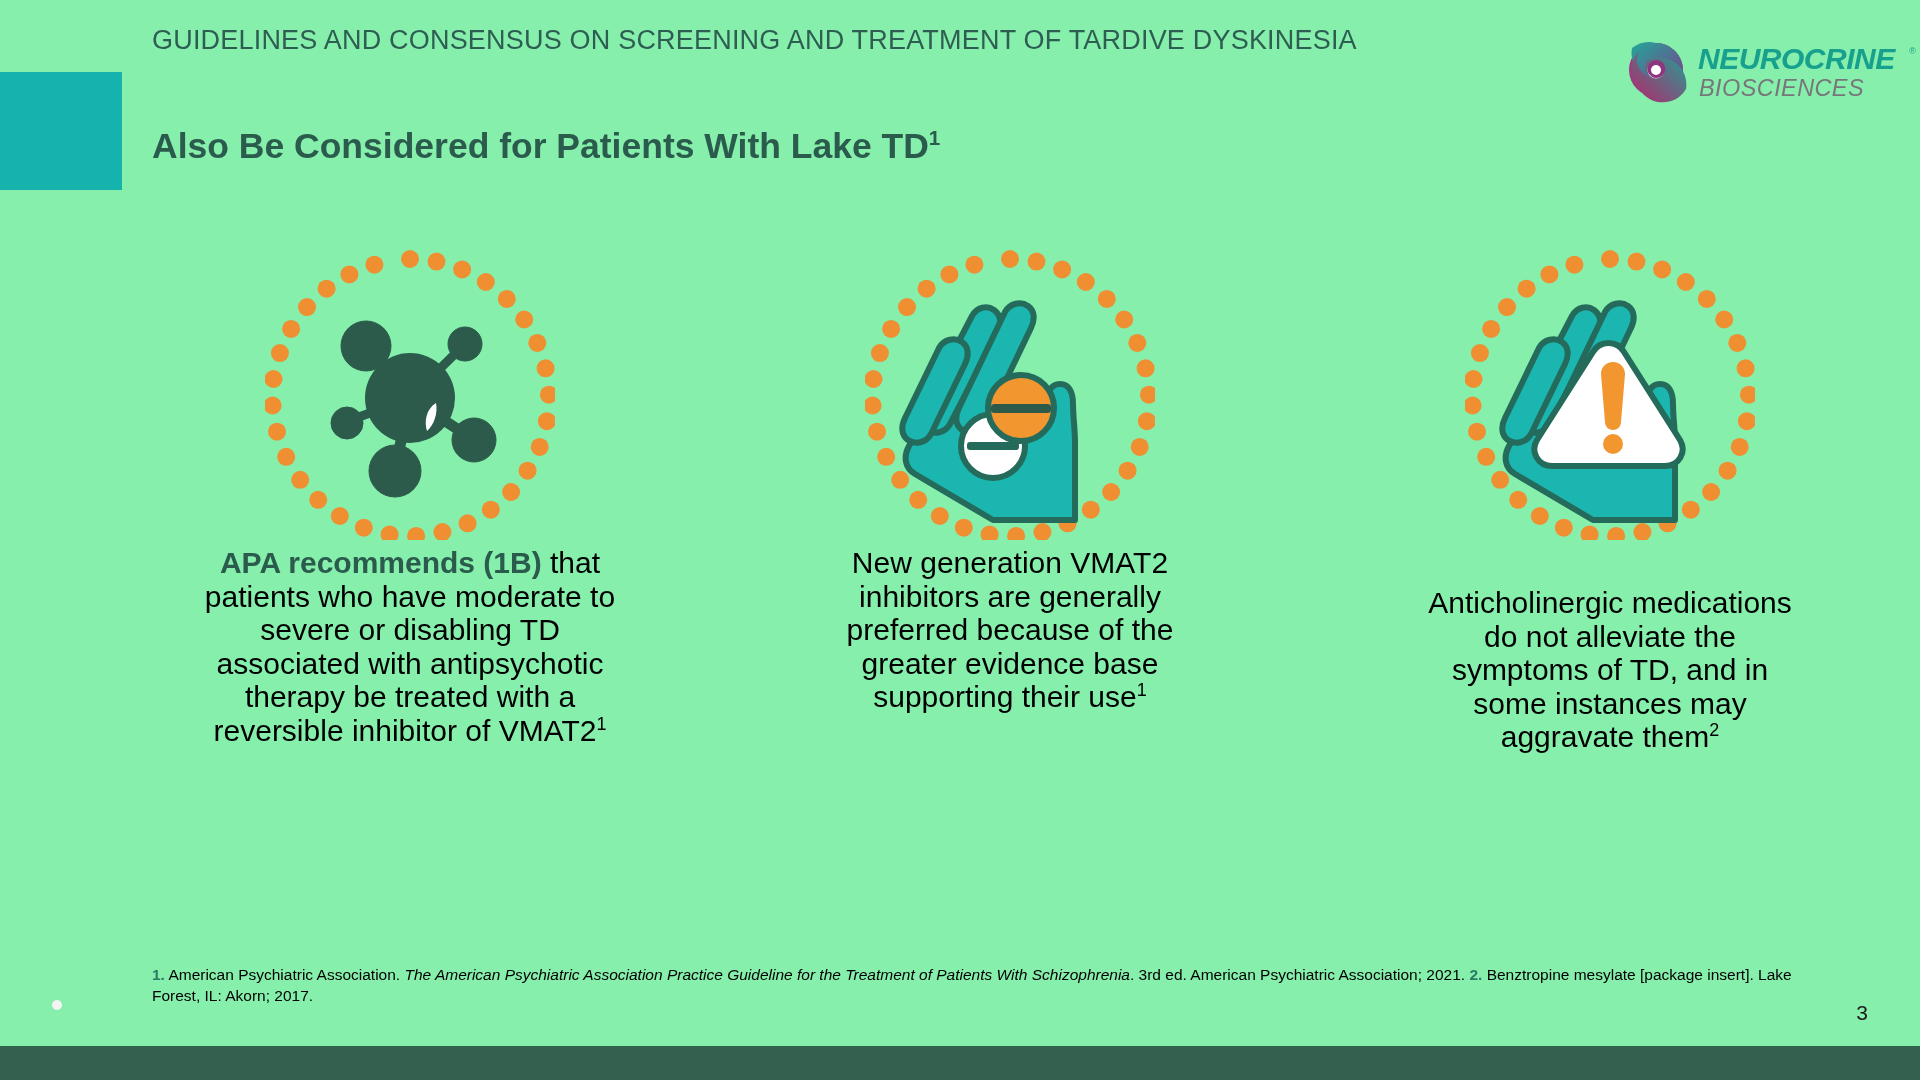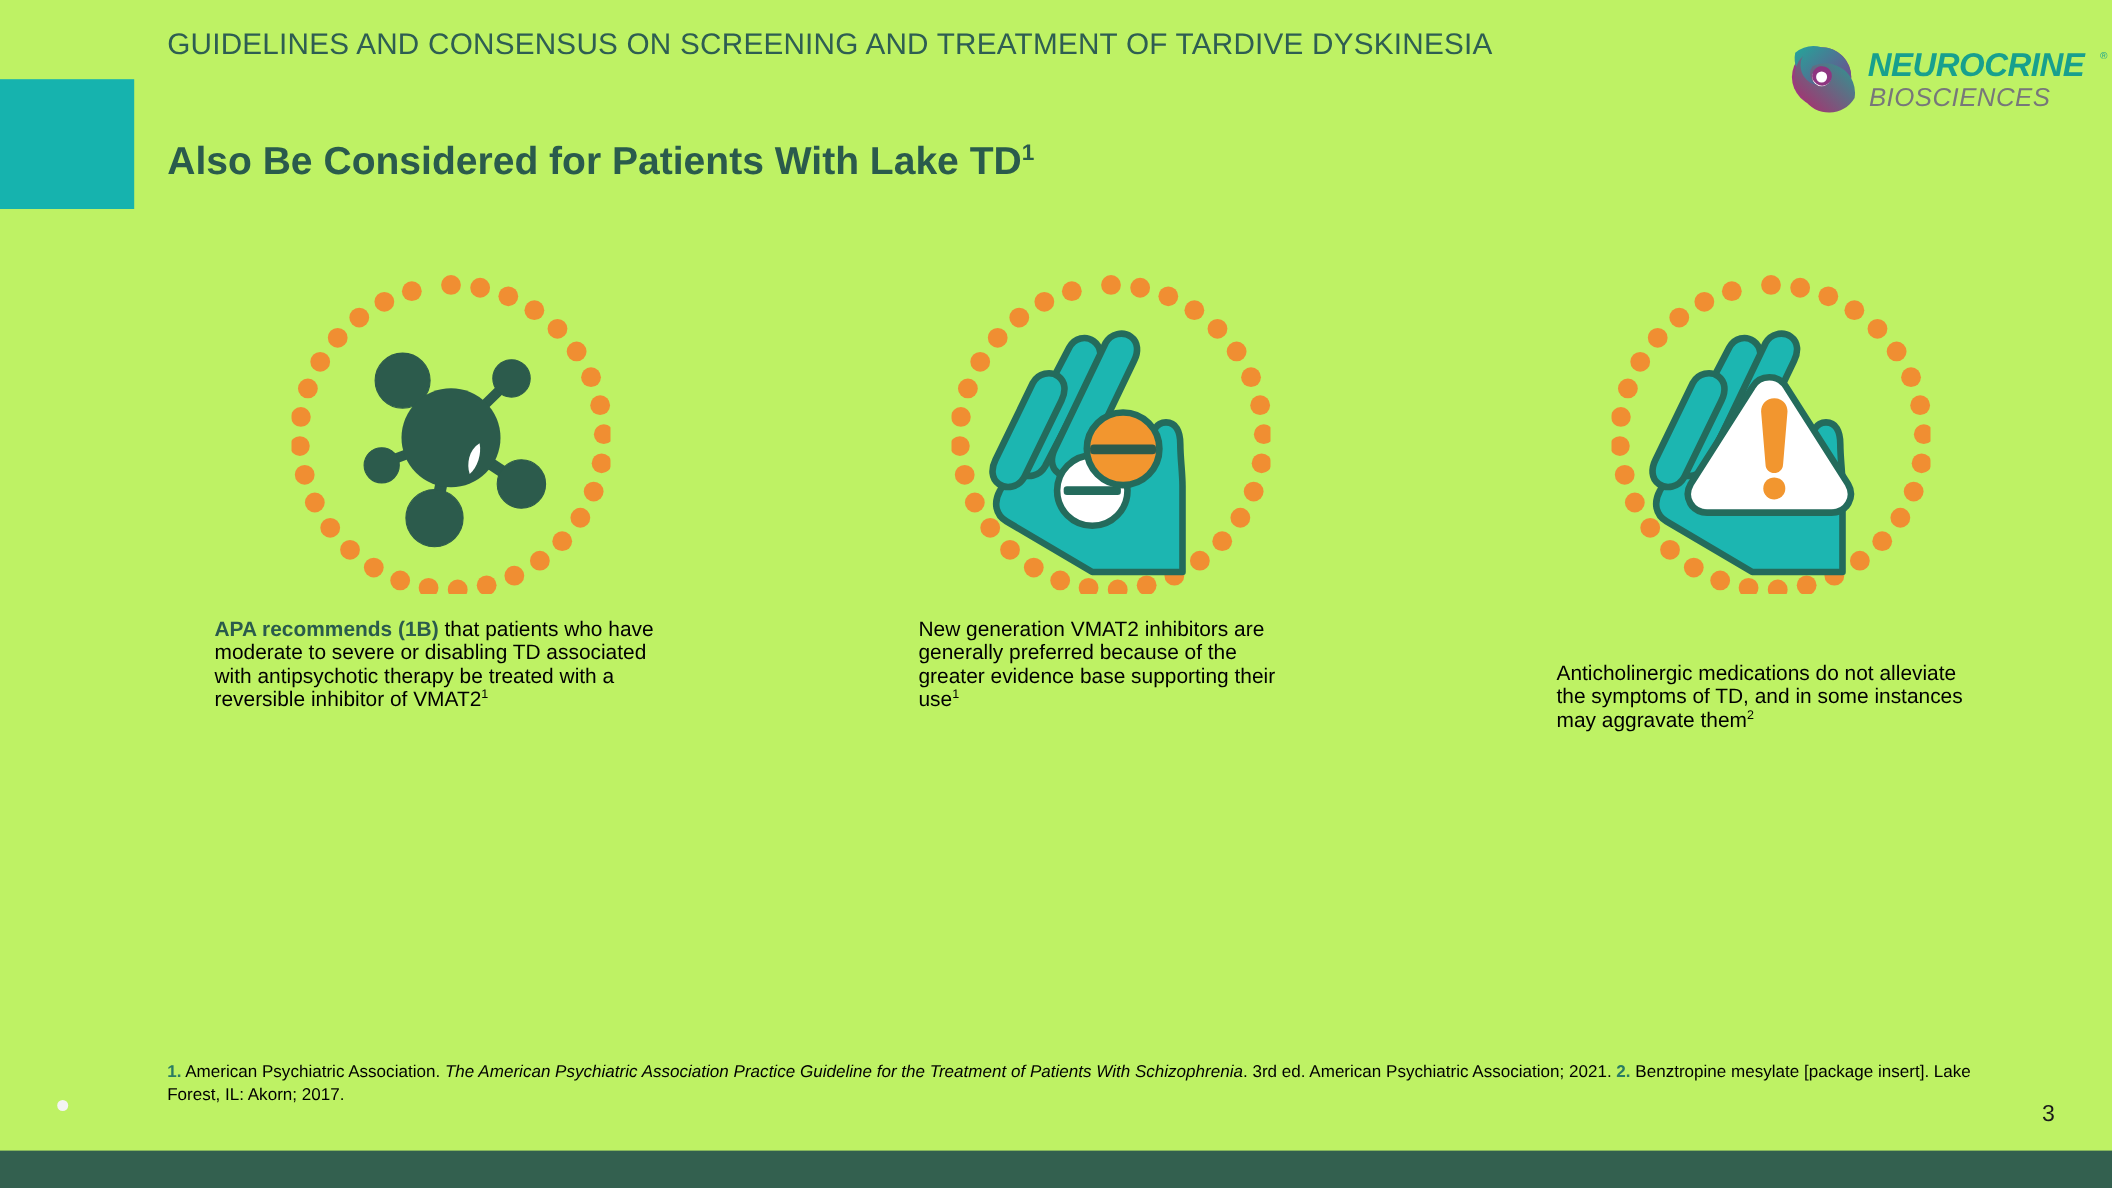--- a/index.html
+++ b/index.html
@@ -8,21 +8,21 @@
   }
   body {
     width: 1920px; height: 1080px;
     position: relative;
     overflow: hidden;
     font-family: "Liberation Sans", sans-serif;
     -webkit-font-smoothing: antialiased;
   }
   .slide {
     position: absolute; inset: 0;
-    background: #bef264;
+    background: #86efac;
   }
 
   
   .accent-block {
     position: absolute;
     left: 0; top: 72px;
     width: 122px; height: 118px;
     background: #16B3AE;
   }
 
@@ -74,25 +74,25 @@
   .col:nth-child(2) { margin-left: 0px; }
   .col:nth-child(3) { margin-left: 0px; gap: 40px; }
 
   .icon-wrap {
     position: relative;
     width: 290px; height: 290px;
   }
   .icon-wrap svg { position: absolute; left: 0; top: 0; }
 
   .caption {
-    margin-top: 22px;
-    font-size: 19px;
+    margin-top: 6px;
+    font-size: 30px;
     line-height: 1.12;
     color: #000000;
-    text-align: left;
+    text-align: center;
   }
   .caption sup { font-size: .6em; vertical-align: super; line-height: 0; }
   .caption .lead {
     font-weight: bold;
     color: #2A5B4C;
   }
   .col1 .caption { width: 430px; }
   .col2 .caption { width: 350px; }
   .col3 .caption { width: 390px; }
 

